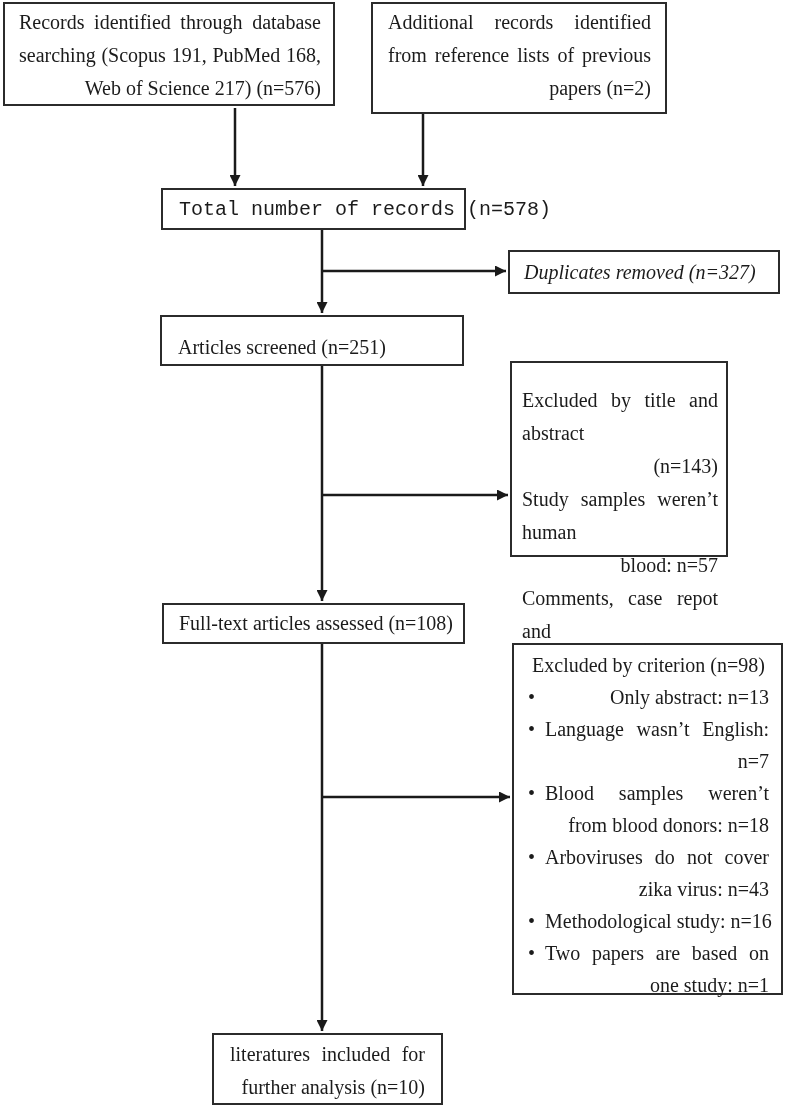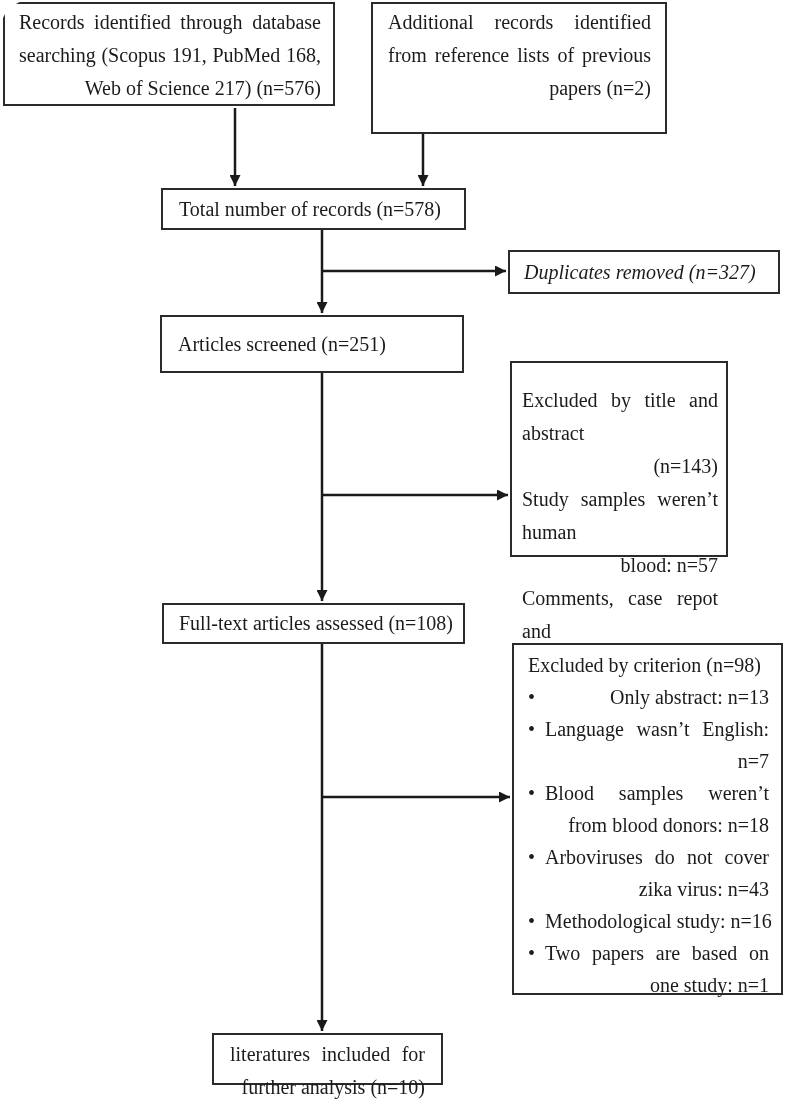--- a/index.html
+++ b/index.html
@@ -4,46 +4,45 @@
 <style>
   html,body { margin:0; padding:0; background:#ffffff; }
   #figure {
     position: relative;
     width: 787px;
     height: 1108px;
     background: #ffffff;
     font-family: "Liberation Serif", "DejaVu Serif", serif;
     color: #1b1b1b;
     overflow: hidden;
-    border-radius: 31px;
   }
   .box {
     position: absolute;
     box-sizing: border-box;
     border: 2px solid #2b2b2b;
     background: #ffffff;
     font-size: 20px;
     line-height: 33px;
   }
   .vcenter { display: flex; align-items: center; white-space: nowrap; }
   .just  { text-align: justify; text-align-last: justify; }
   .lline { text-align: right; white-space: nowrap; }
 
   
   #box-records     { left: 3px;   top: 2px;    width: 332px; height: 104px; padding: 2px 12px 0 14px; }
-  #box-additional  { left: 371px; top: 2px;    width: 296px; height: 132px; padding: 2px 14px 0 15px; }
-  #box-total       { left: 161px; top: 188px;  width: 305px; height: 42px;  padding-left: 16px; }
+  #box-additional  { left: 371px; top: 2px;    width: 296px; height: 112px; padding: 2px 14px 0 15px; }
+  #box-total       { left: 161px; top: 188px;  width: 305px; height: 42px;  padding-left: 16px; font-family: Liberation Mono, monospace; }
   #box-duplicates  { left: 508px; top: 250px;  width: 272px; height: 44px;  padding-left: 14px; font-style: italic; }
-  #box-screened    { left: 160px; top: 315px;  width: 304px; height: 58px;  padding-left: 16px; }
+  #box-screened    { left: 160px; top: 315px;  width: 304px; height: 51px;  padding-left: 16px; align-items: flex-end; }
   #box-excl-title  { left: 510px; top: 361px;  width: 218px; height: 196px; padding: 21px 8px 0 10px; }
   #box-fulltext    { left: 162px; top: 603px;  width: 303px; height: 41px;  padding-left: 15px; }
   #box-criterion   { left: 512px; top: 643px;  width: 271px; height: 352px; padding: 4px 12px 0 14px; line-height: 32px; }
-  #box-included    { left: 212px; top: 1033px; width: 231px; height: 52px;  padding: 3px 16px 0 16px; }
+  #box-included    { left: 212px; top: 1033px; width: 231px; height: 72px;  padding: 3px 16px 0 16px; }
 
-  .crit-title { white-space: nowrap; }
+  .crit-title { white-space: nowrap; text-align: center; }
   .crit-item  { position: relative; }
   .ci-first   { position: relative; padding-left: 17px; }
   .ci-first .bullet { position: absolute; left: 0; top: 0; }
   .ci-cont    { padding-left: 17px; }
 
   #arrows { position: absolute; left: 0; top: 0; }
   #arrows line { stroke: #1a1a1a; stroke-width: 2.5; }
 </style>
 </head>
 <body>

